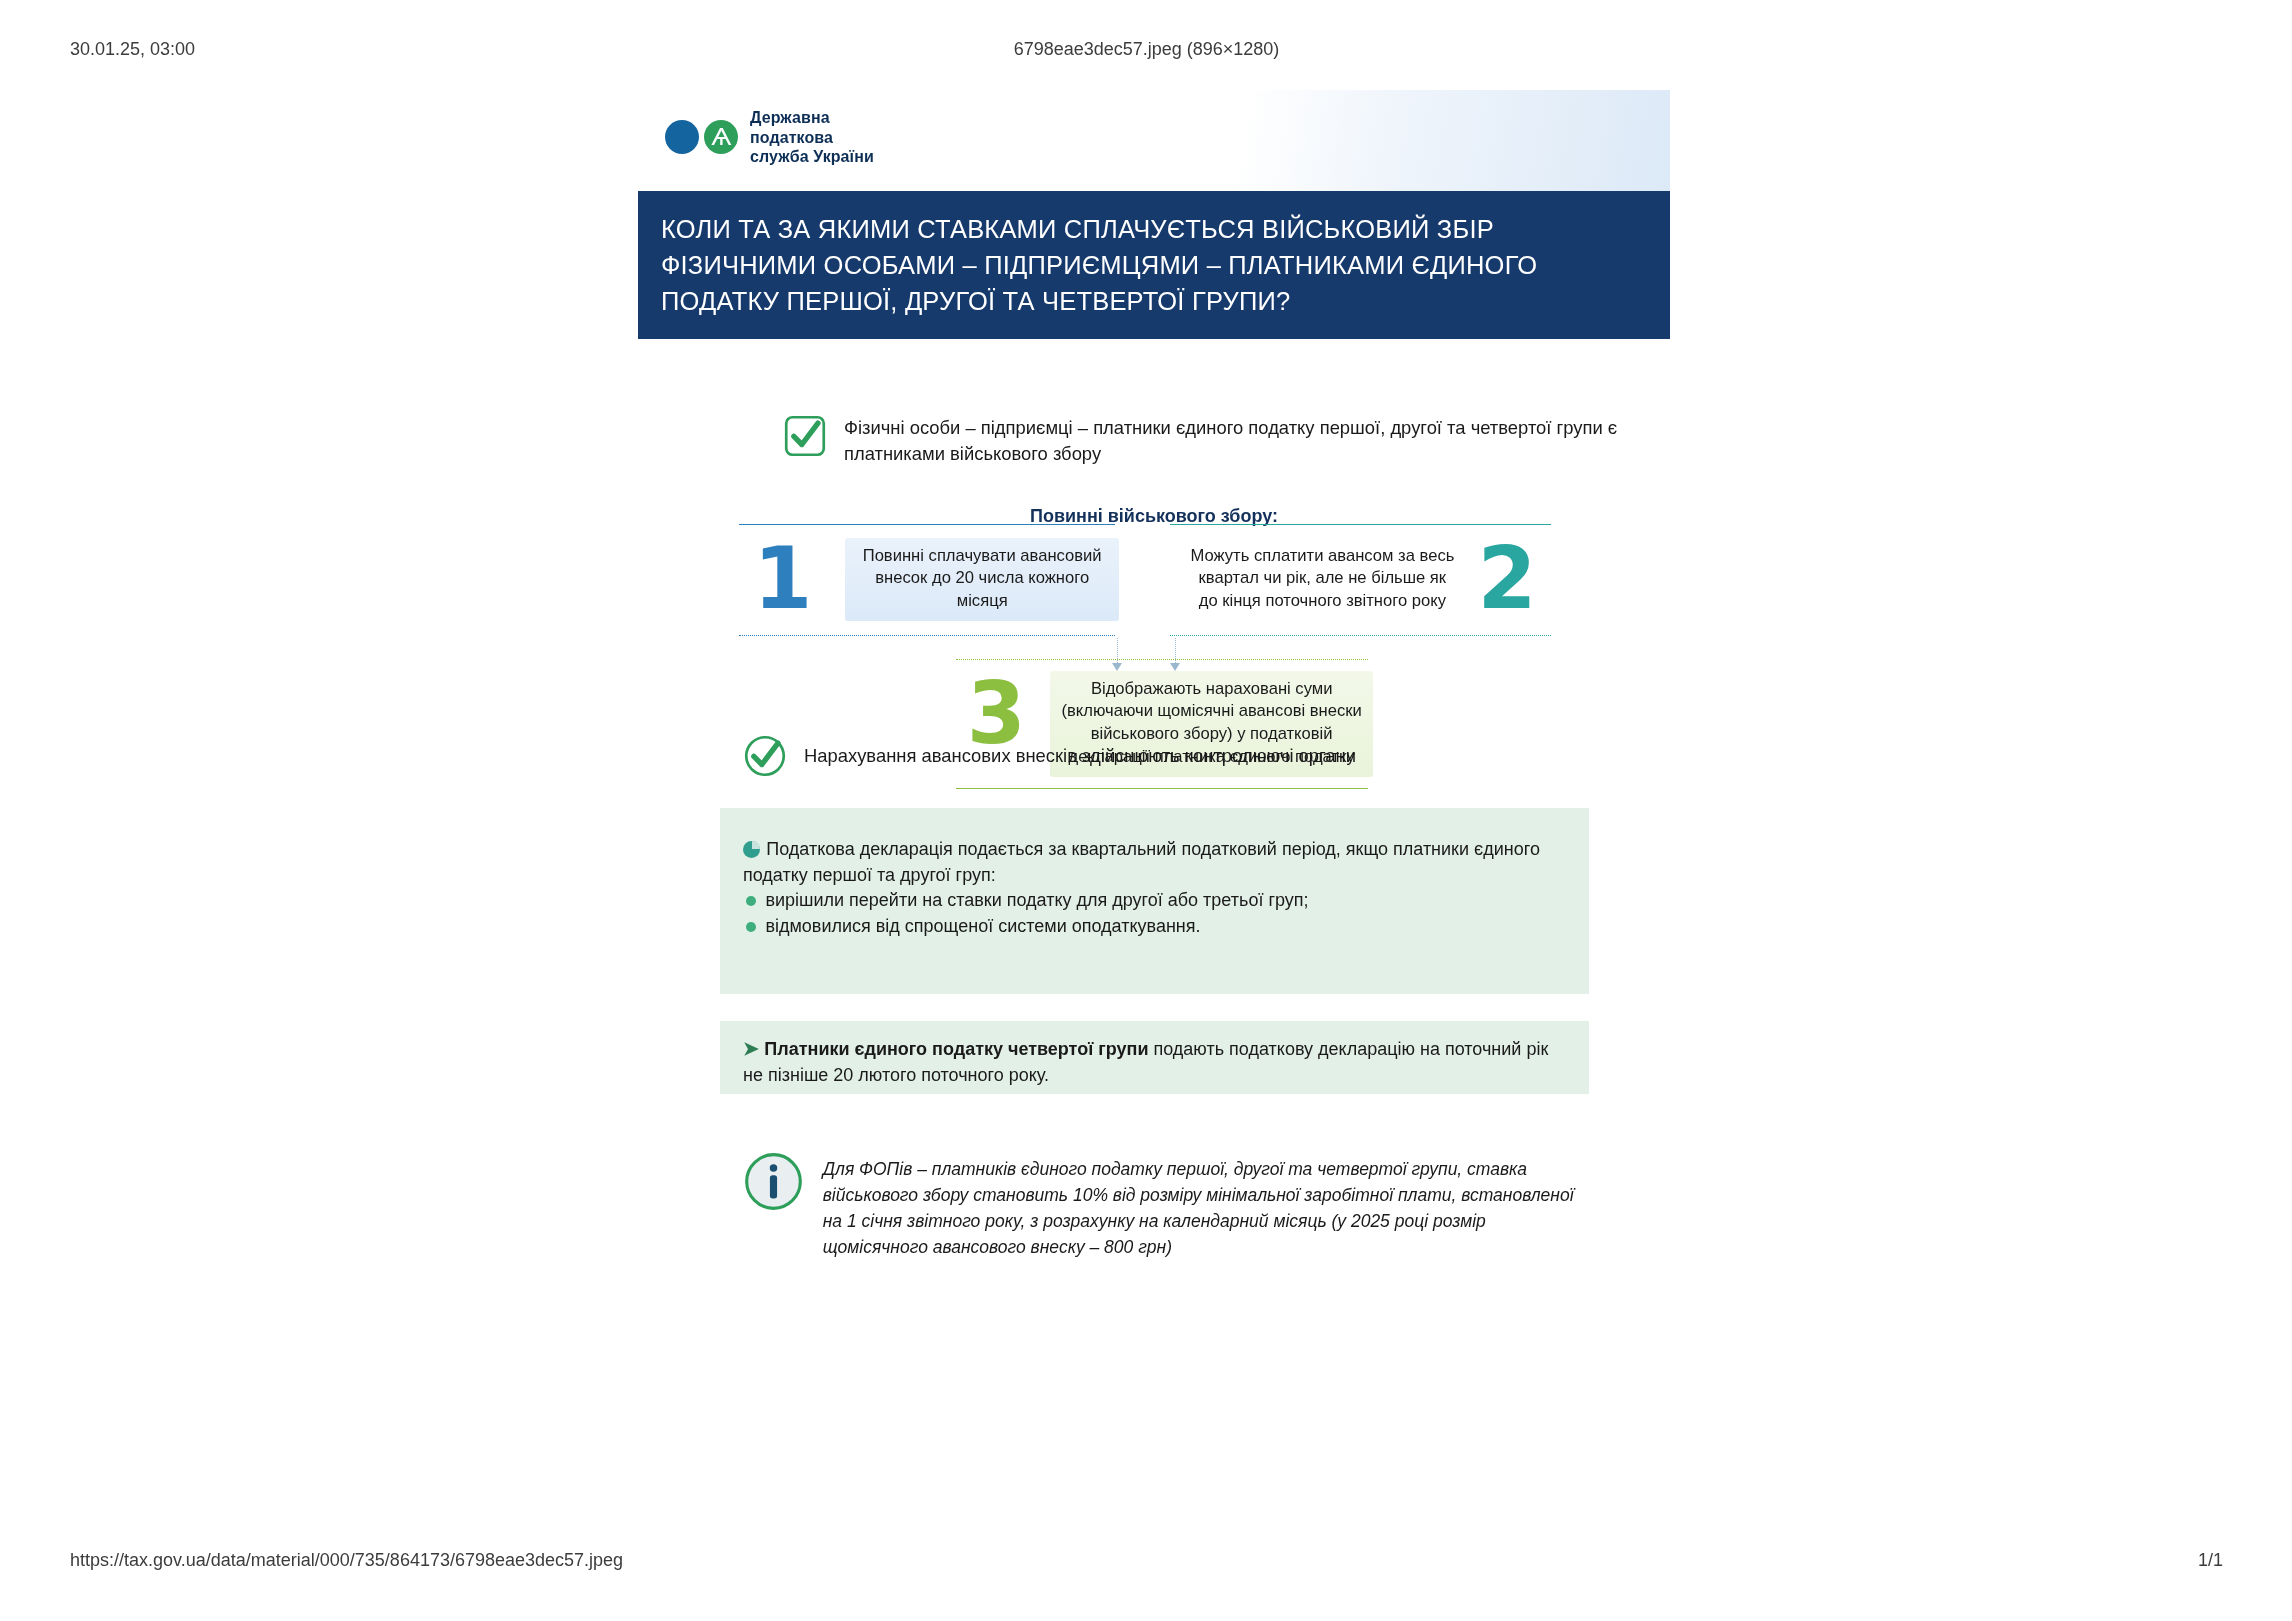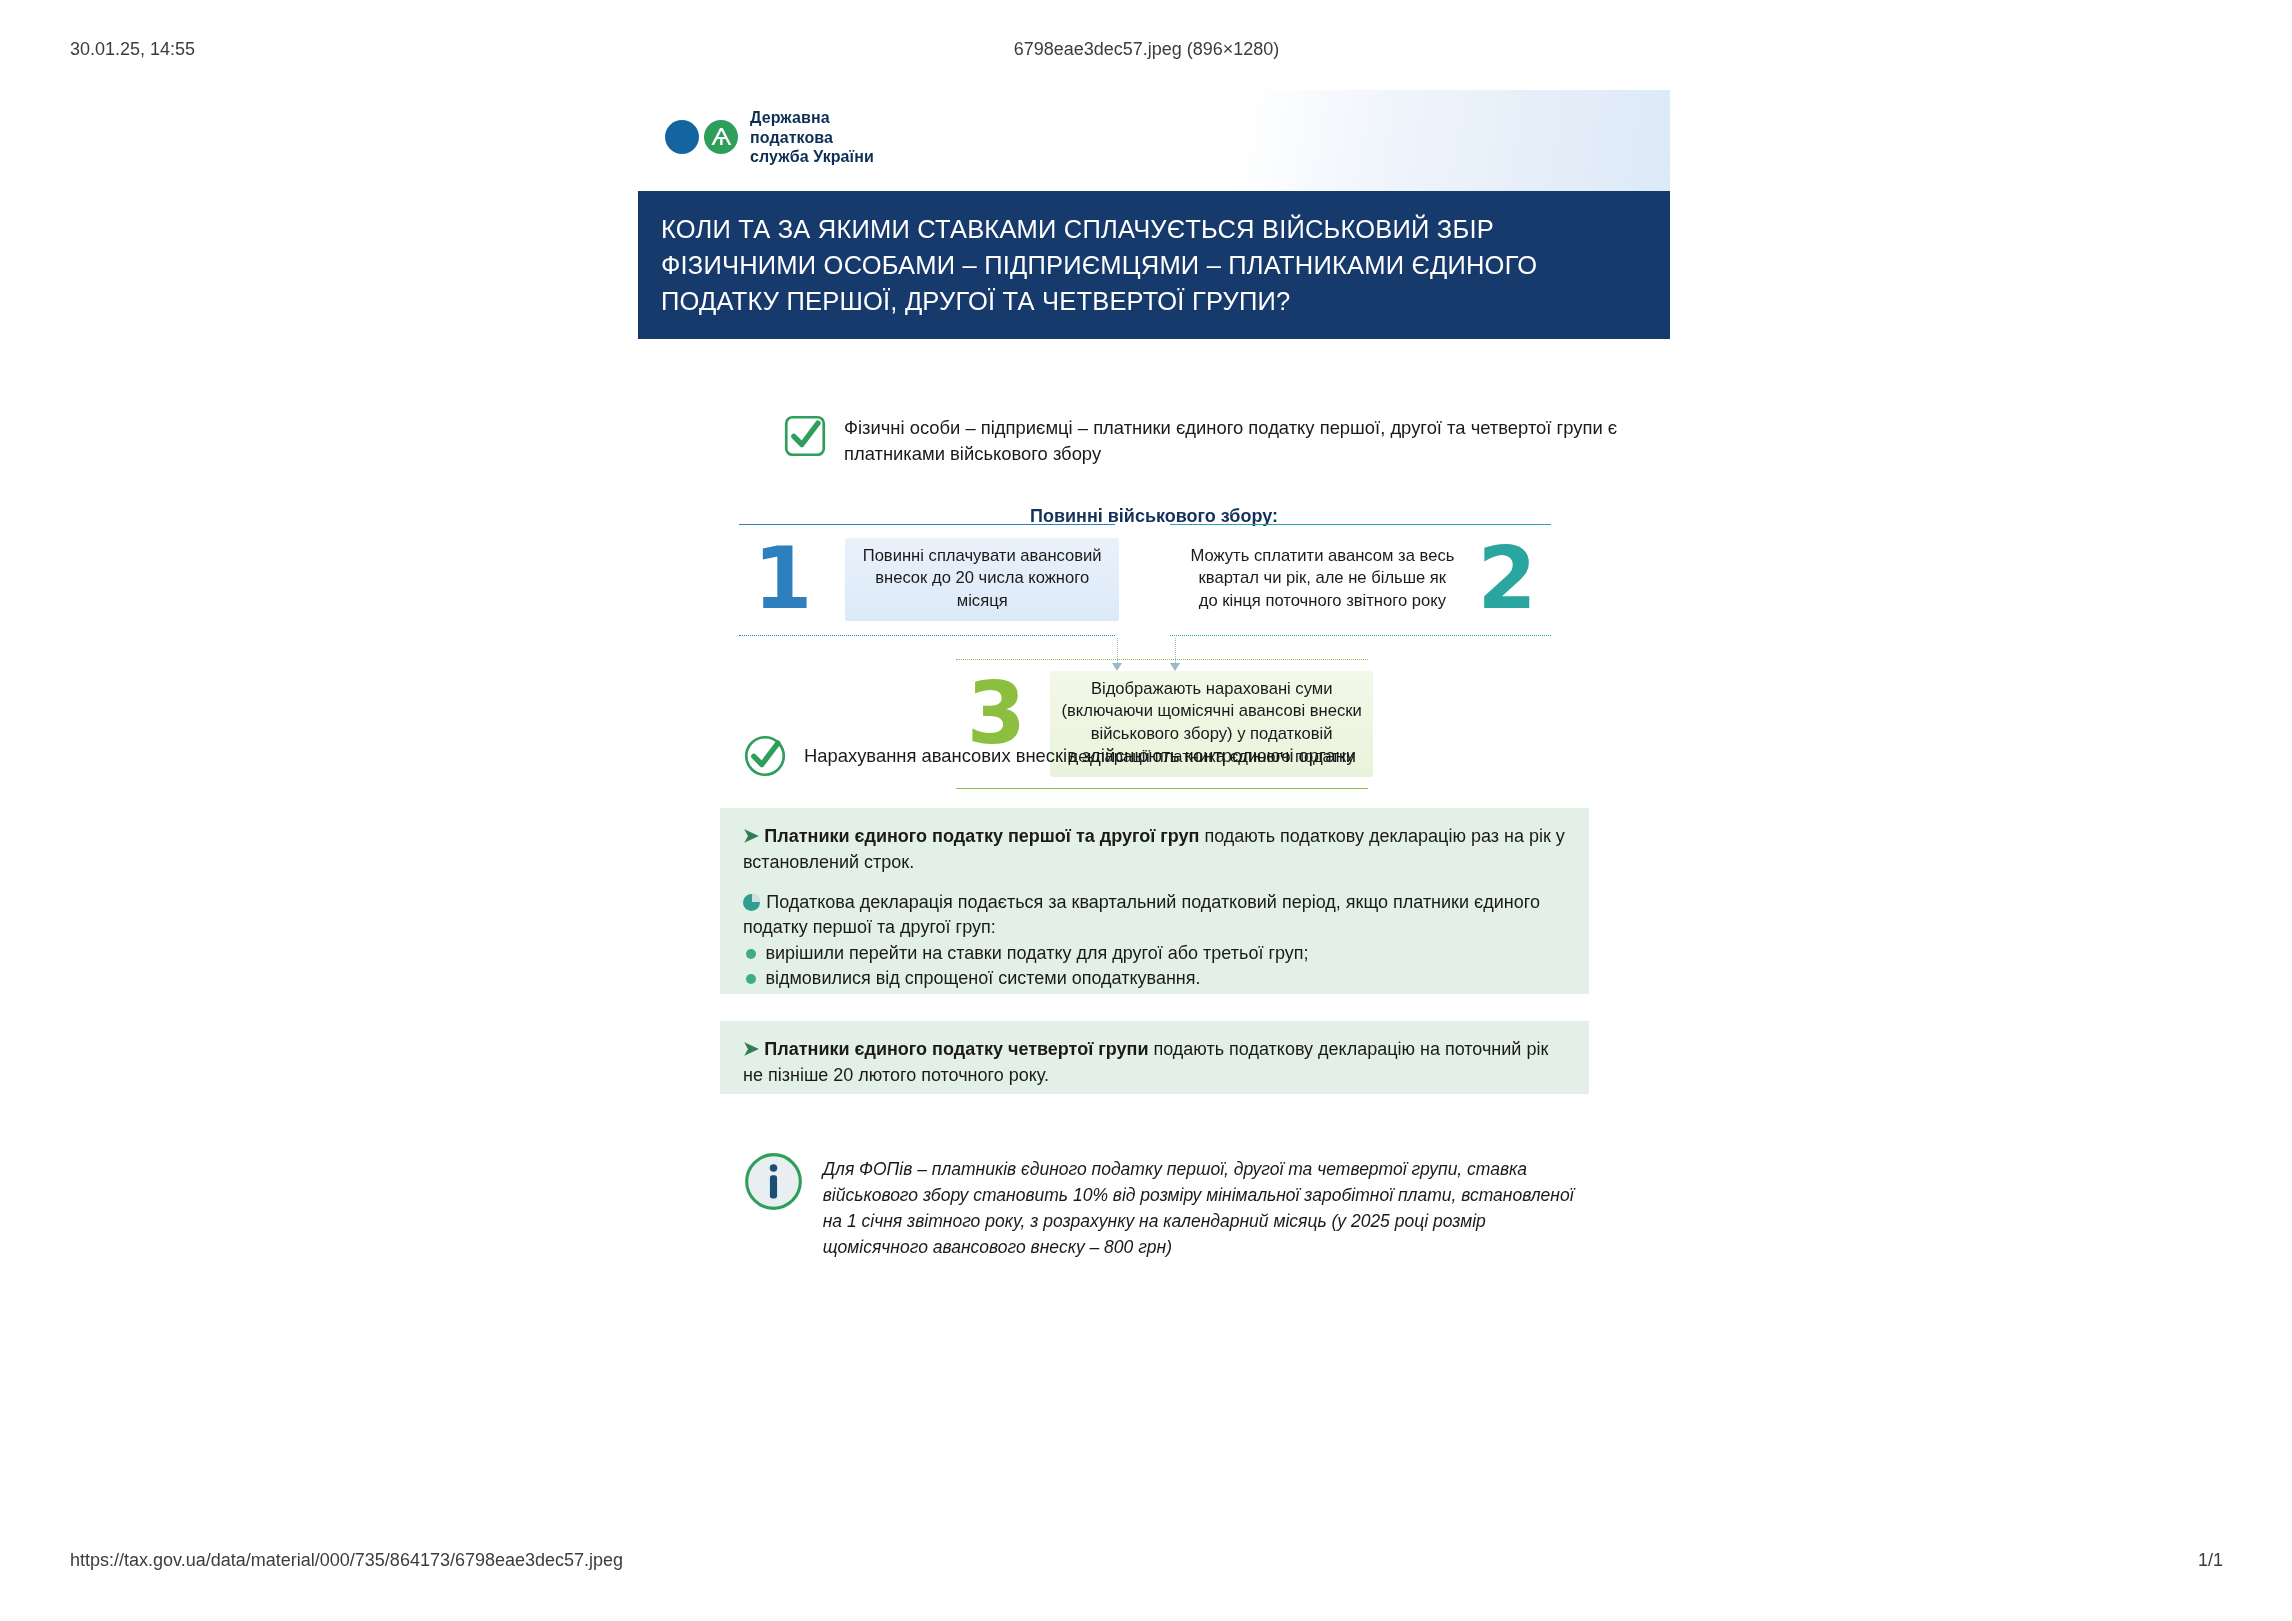--- a/index.html
+++ b/index.html
@@ -320,21 +320,21 @@
     line-height: 1.5;
     font-style: italic;
     color: #1a1a1a;
     padding-top: 3.6px;
   }
 </style>
 </head>
 <body>
 
 <div class="print-header">
-  <span class="ph-left">30.01.25, 14:55</span>
+  <span class="ph-left">30.01.25, 03:00</span>
   <span class="ph-center">6798eae3dec57.jpeg (896×1280)</span>
 </div>
 
 <div class="doc">
 
   <div class="logo-strip">
     <div class="logo-wrap">
       <div class="logo-circles">
         <div class="circ-blue"></div>
         <div class="circ-green">
@@ -389,23 +389,20 @@
     <span class="check-icon">
       <svg width="42" height="42" viewBox="0 0 47 47">
         <circle cx="23.5" cy="23.5" r="21" fill="none" stroke="#2e9e5b" stroke-width="3"></circle>
         <path d="M11 24 L20 33 L38 9" fill="none" stroke="#2e9e5b" stroke-width="6" stroke-linecap="round" stroke-linejoin="round"></path>
       </svg>
     </span>
     <span class="ct">Нарахування авансових внесків здійснюють контролюючі органи</span>
   </div>
 
   <div class="panel" id="panel1">
-    <div class="p-line">
-      <span class="arrow-g">➤</span><span class="p-strong">Платники єдиного податку першої та другої груп</span><span> подають податкову декларацію раз на рік у встановлений строк.</span>
-    </div>
     <div class="spacer"></div>
     <div class="p-line">
       <span class="pie-icon"></span><span>Податкова декларація подається за квартальний податковий період, якщо платники єдиного податку першої та другої груп:</span>
     </div>
     <ul class="bullet-list">
       <li>вирішили перейти на ставки податку для другої або третьої груп;</li>
       <li>відмовилися від спрощеної системи оподаткування.</li>
     </ul>
   </div>
 

